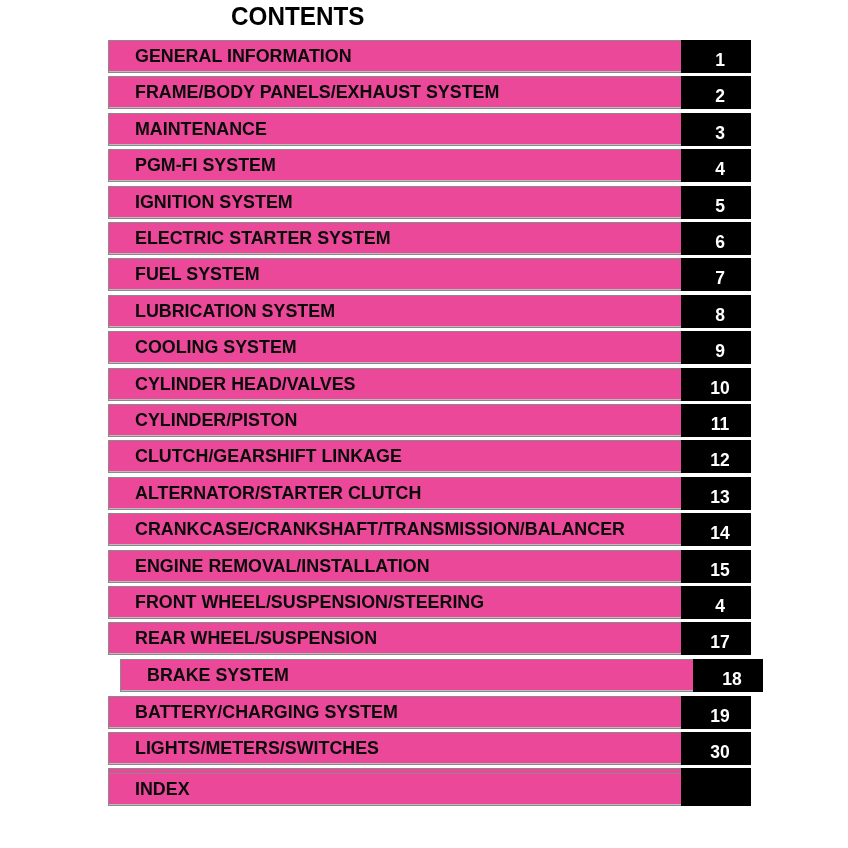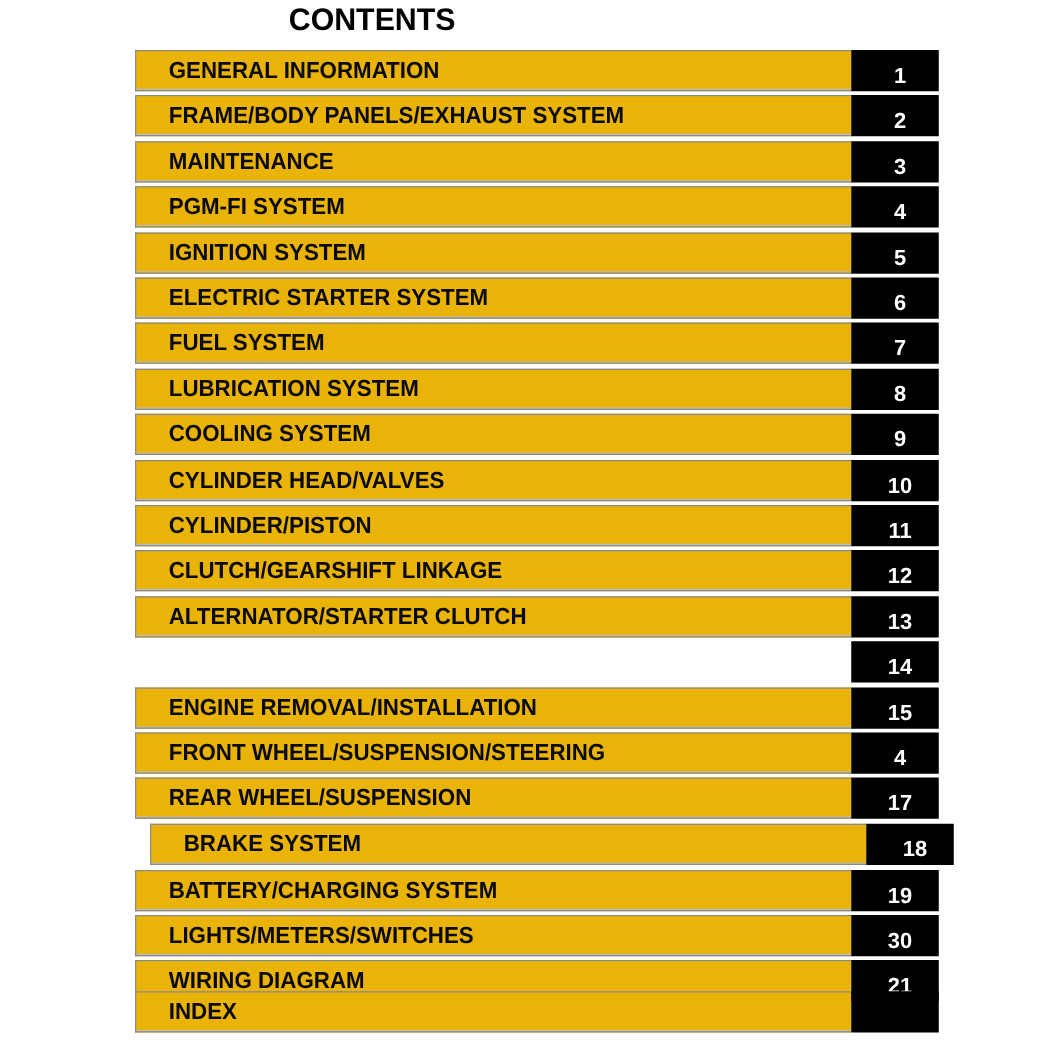--- a/index.html
+++ b/index.html
@@ -39,21 +39,21 @@
       height: 33px;
     }
     .toc-box {
       position: absolute;
       left: 0;
       top: 0;
       width: 572px;
       height: 31px;
       border: 1px solid #8a8a8a;
       border-right: none;
-      background: #eab308;
+      background: #ec4899;
       box-shadow: inset 0 -1px 0 #bdbdbd;
     }
     .toc-label {
       position: absolute;
       left: 26px;
       top: 3px;
       font-size: 18.5px;
       font-weight: bold;
       line-height: 24px;
       white-space: nowrap;
@@ -200,20 +200,23 @@
   <div class="toc-row" style="top: 436.8px;">
     <div class="toc-box">
       <span class="toc-label">ALTERNATOR/STARTER CLUTCH</span>
     </div>
     <div class="toc-tab">
       <span class="toc-num">13</span>
     </div>
   </div>
 
   <div class="toc-row" style="top: 473.2px;">
+    <div class="toc-box">
+      <span class="toc-label">CRANKCASE/CRANKSHAFT/TRANSMISSION/BALANCER</span>
+    </div>
     <div class="toc-tab">
       <span class="toc-num">14</span>
     </div>
   </div>
 
   <div class="toc-row" style="top: 509.6px;">
     <div class="toc-box">
       <span class="toc-label">ENGINE REMOVAL/INSTALLATION</span>
     </div>
     <div class="toc-tab">
@@ -268,21 +271,21 @@
 
   <div class="toc-row" style="top: 728px;">
     <div class="toc-box">
       <span class="toc-label">WIRING DIAGRAM</span>
     </div>
     <div class="toc-tab">
       <span class="toc-num">21</span>
     </div>
   </div>
 
-  <div class="toc-row" style="top: 733px; margin-top: 20px;">
+  <div class="toc-row" style="top: 733px;">
     <div class="toc-box">
       <span class="toc-label">INDEX</span>
     </div>
     <div class="toc-tab">
       <span class="toc-num"></span>
     </div>
   </div>
 </div>
 
 </body></html>

